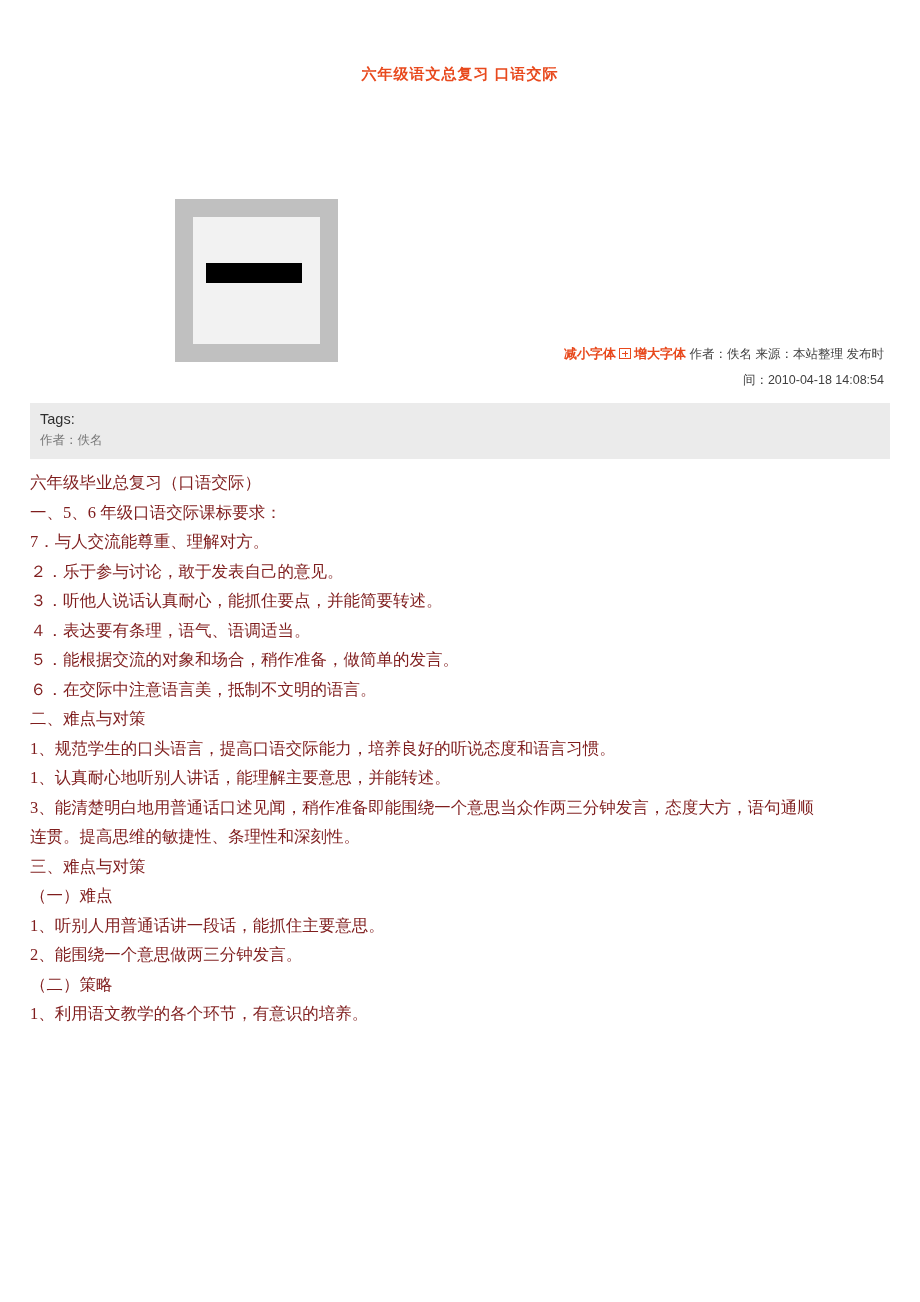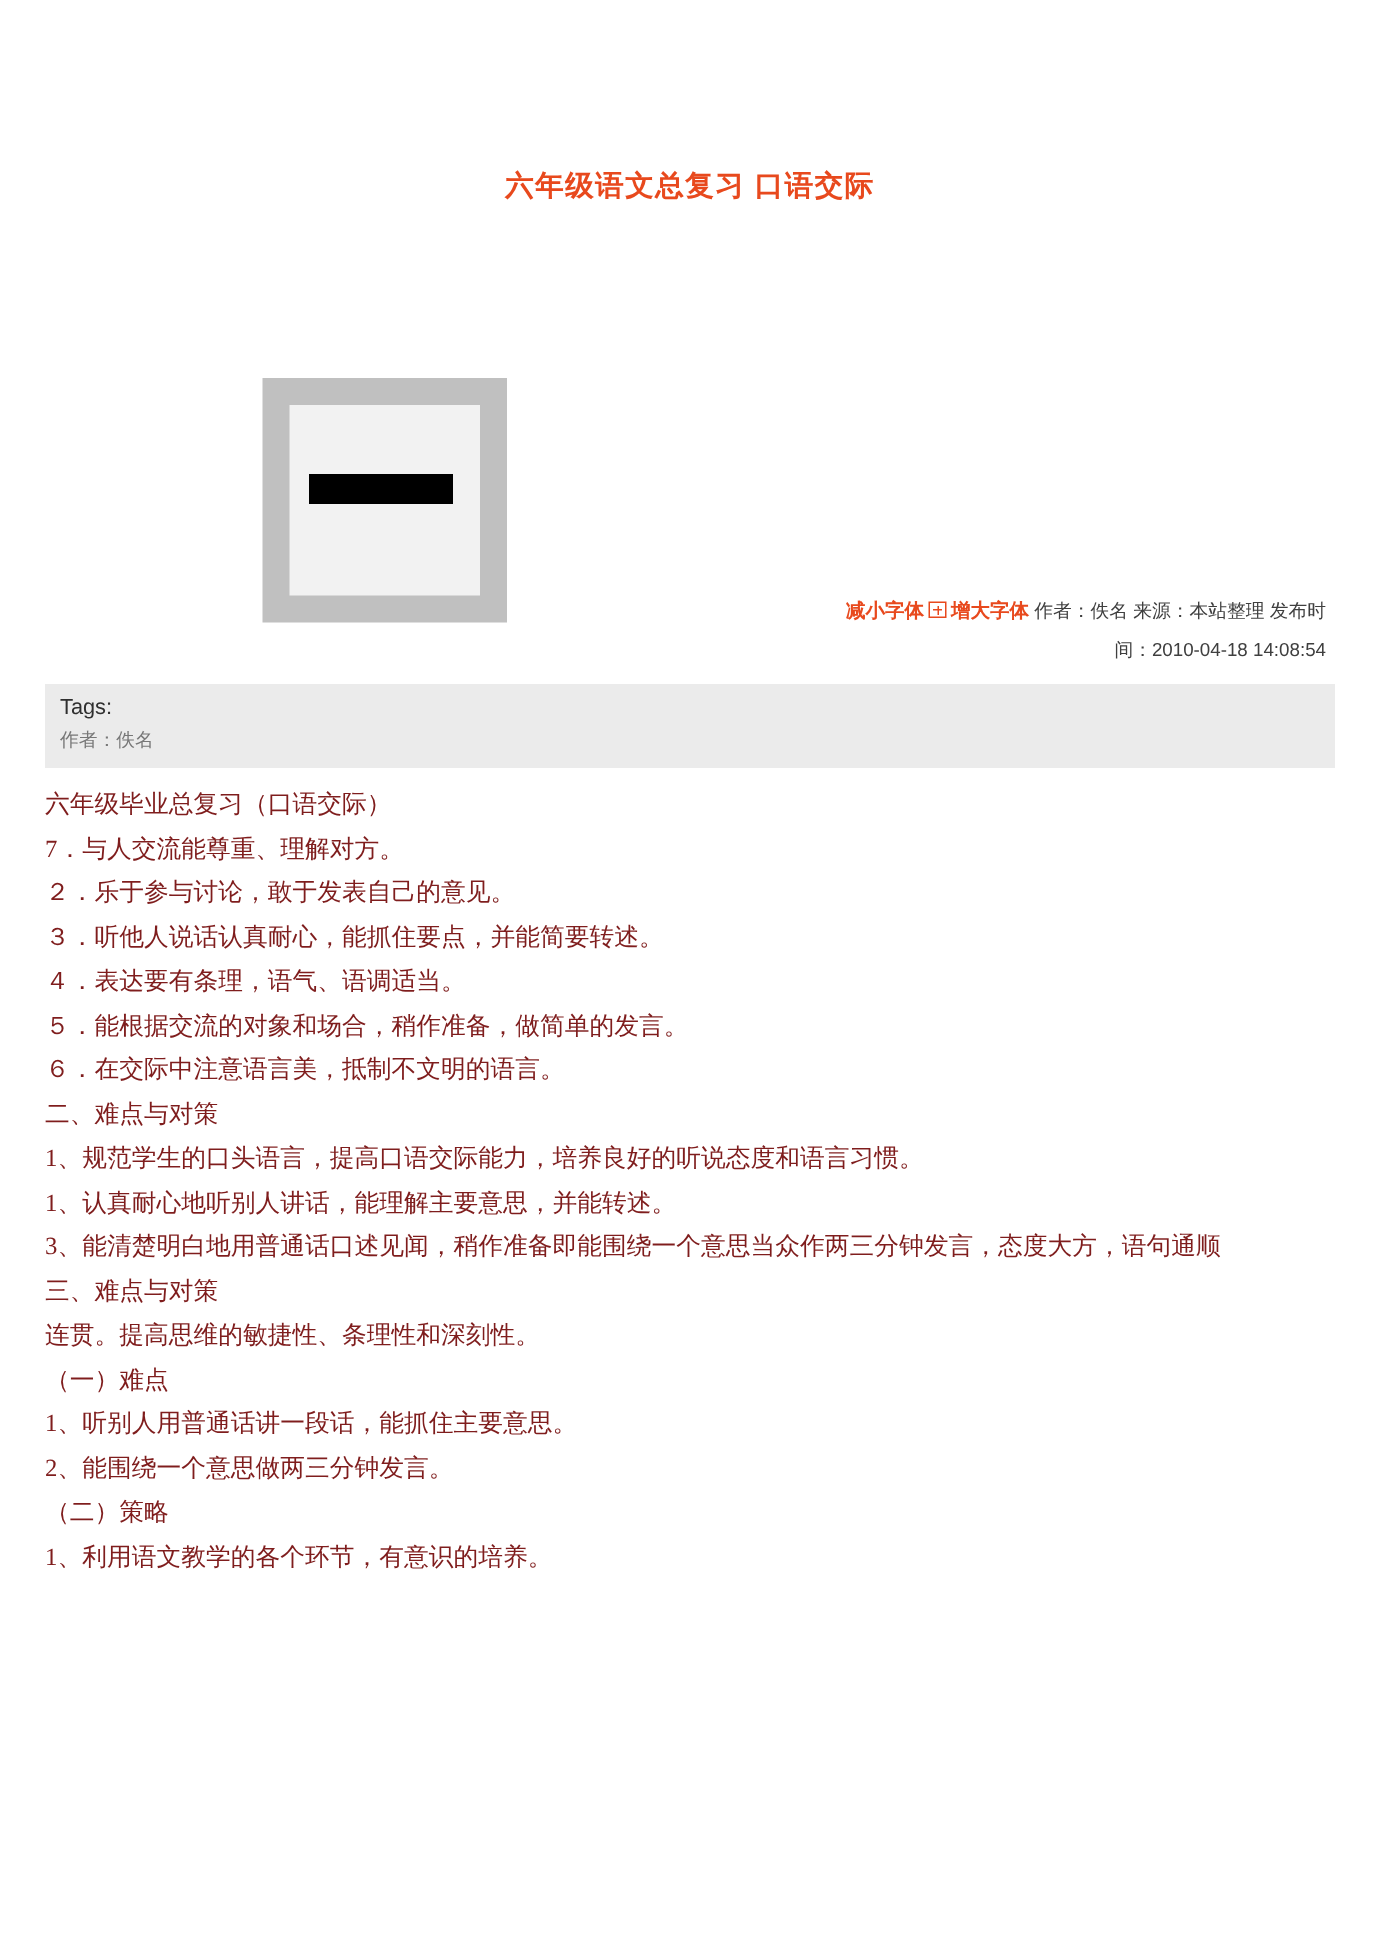--- a/index.html
+++ b/index.html
@@ -20,24 +20,24 @@
     height: 1302px;
     box-sizing: border-box;
     padding: 0 30px;
     position: relative;
   }
   .doc-title {
     text-align: center;
     color: #e8491d;
     font-family: "Liberation Sans", sans-serif;
     font-weight: bold;
-    font-size: 19px;
+    font-size: 15px;
     letter-spacing: 1px;
     margin: 0;
-    padding-top: 111px;
+    padding-top: 65px;
   }
   .image-block {
     margin-top: 115px;
     margin-left: 145px;
   }
   .placeholder-img {
     width: 163px;
     height: 163px;
     background: #c0c0c0;
     box-sizing: border-box;
@@ -161,32 +161,33 @@
     <div class="meta-plain">间：2010-04-18 14:08:54</div>
   </div>
 
   <div class="tags-bar">
     <div class="tags-line">Tags:</div>
     <div class="author-line">作者：佚名</div>
   </div>
 
   <div class="body-text">
     <p>六年级毕业总复习（口语交际）</p>
+    <p>一、5、6 年级口语交际课标要求：</p>
     <p>7．与人交流能尊重、理解对方。</p>
     <p>２．乐于参与讨论，敢于发表自己的意见。</p>
     <p>３．听他人说话认真耐心，能抓住要点，并能简要转述。</p>
     <p>４．表达要有条理，语气、语调适当。</p>
     <p>５．能根据交流的对象和场合，稍作准备，做简单的发言。</p>
     <p>６．在交际中注意语言美，抵制不文明的语言。</p>
     <p>二、难点与对策</p>
     <p>1、规范学生的口头语言，提高口语交际能力，培养良好的听说态度和语言习惯。</p>
     <p>1、认真耐心地听别人讲话，能理解主要意思，并能转述。</p>
     <p>3、能清楚明白地用普通话口述见闻，稍作准备即能围绕一个意思当众作两三分钟发言，态度大方，语句通顺</p>
+    <p>连贯。提高思维的敏捷性、条理性和深刻性。</p>
     <p>三、难点与对策</p>
-    <p>连贯。提高思维的敏捷性、条理性和深刻性。</p>
     <p>（一）难点</p>
     <p>1、听别人用普通话讲一段话，能抓住主要意思。</p>
     <p>2、能围绕一个意思做两三分钟发言。</p>
     <p>（二）策略</p>
     <p>1、利用语文教学的各个环节，有意识的培养。</p>
   </div>
 
 </div>
 
 </body></html>

